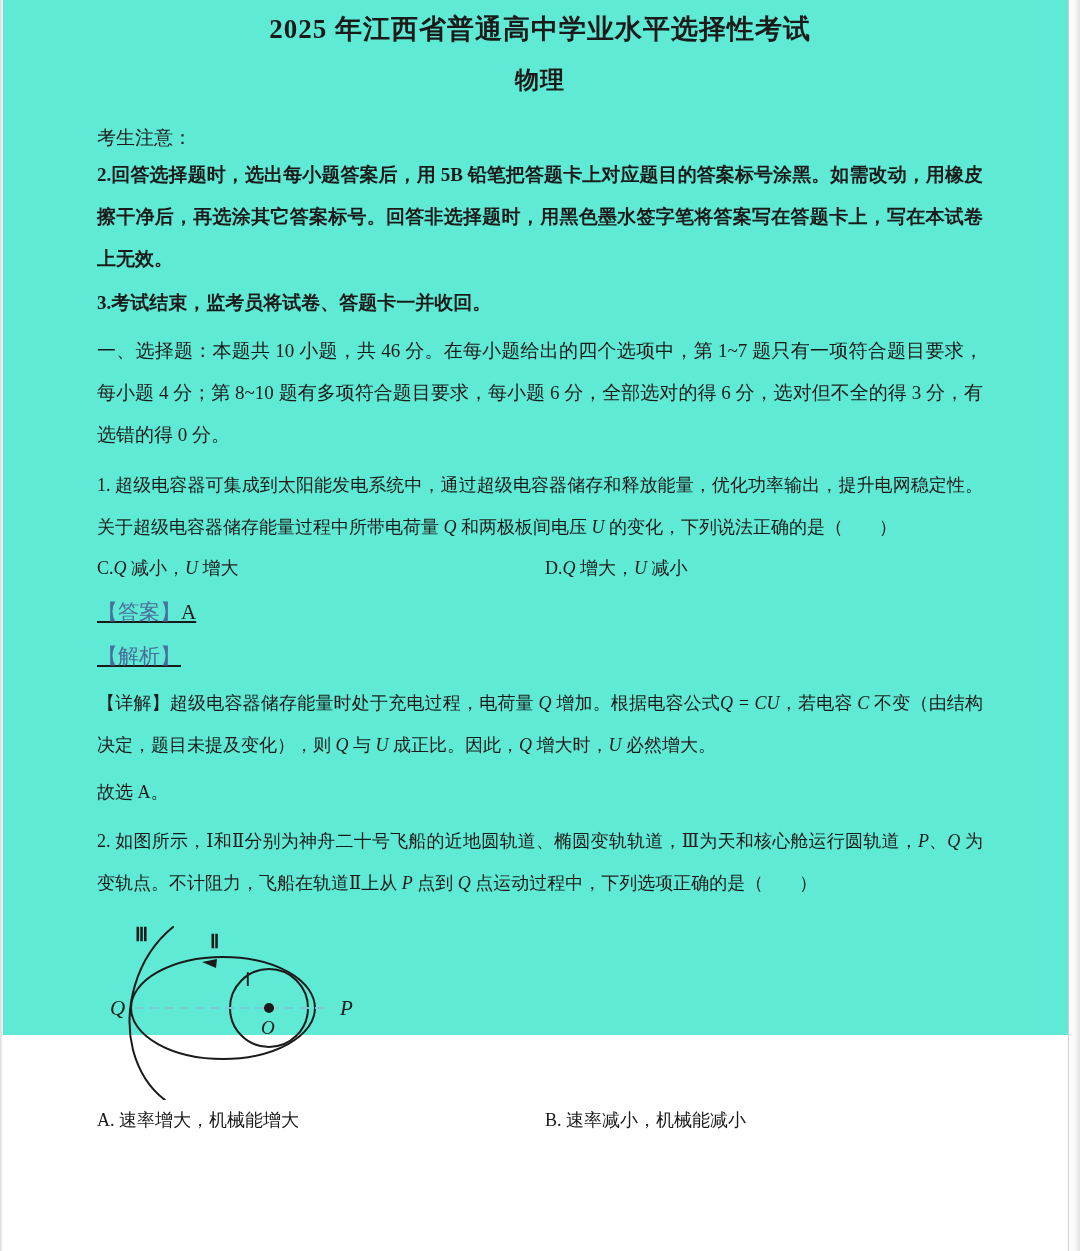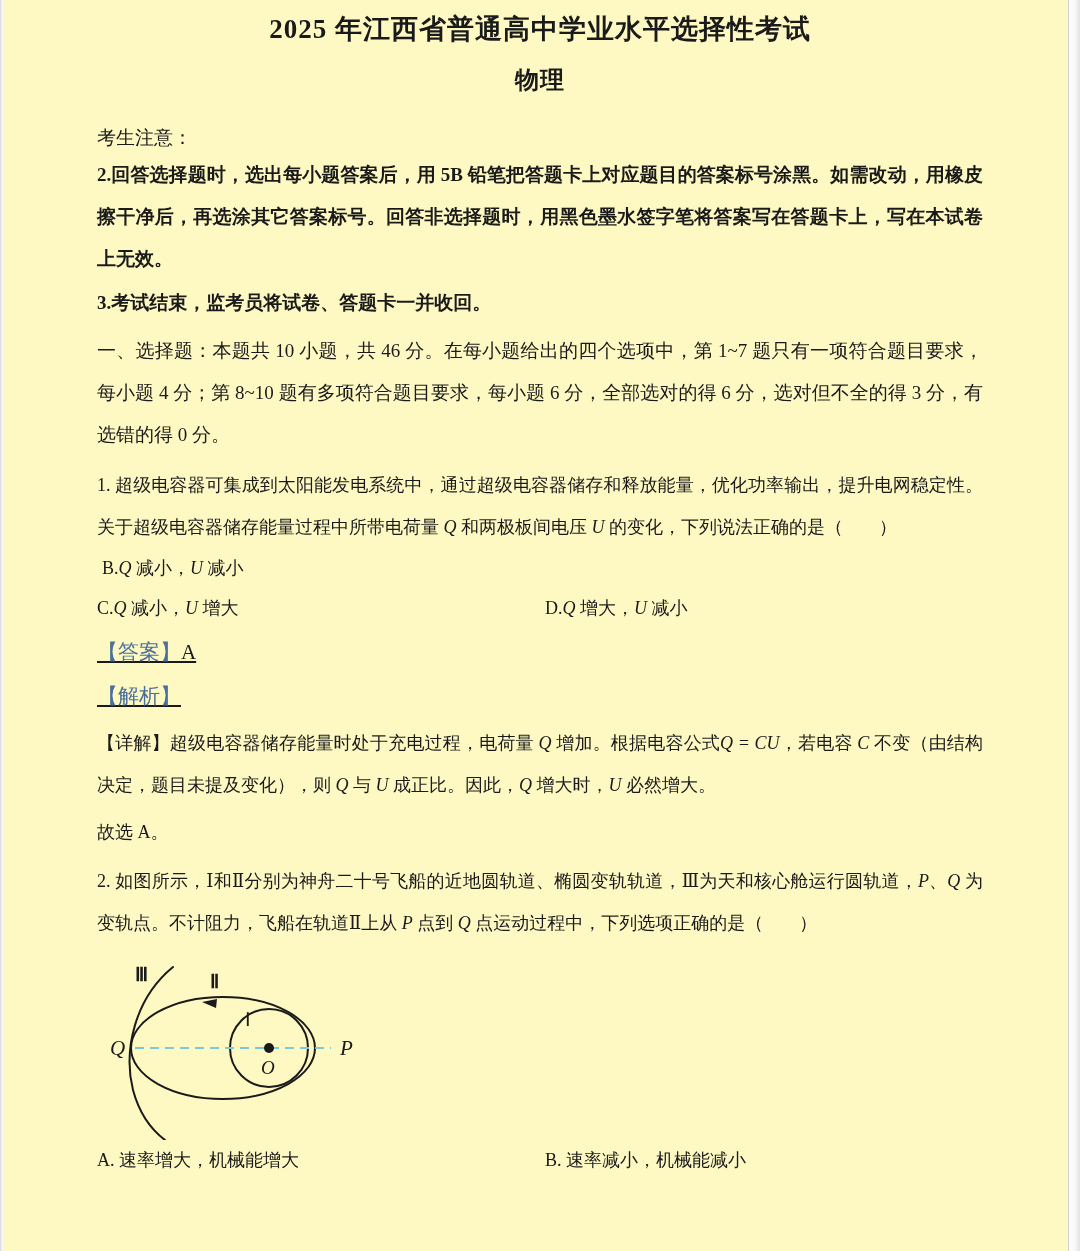--- a/index.html
+++ b/index.html
@@ -12,22 +12,22 @@
     height: 1251px;
     position: relative;
     font-family: "Liberation Serif", "DejaVu Serif", serif;
     color: #1a1a1a;
     overflow: hidden;
   }
   .page {
     position: absolute;
     left: 0; top: 0;
     width: 1080px;
-    height: 1251px;
-    background: #fef9c3;
+    height: 1035px;
+    background: #5eead4;
     box-sizing: border-box;
   }
   
   .edge-left {
     position: absolute; left: 0; top: 0; width: 3px; height: 1251px;
     background: linear-gradient(to right, #d8d8d8, #ffffff);
   }
   .edge-right {
     position: absolute; right: 0; top: 0; width: 12px; height: 1251px;
     background: linear-gradient(to left, #e2e2e2 0%, #f7f7f7 40%, #ffffff 100%);
@@ -152,21 +152,20 @@
 
     <div class="notice-head">考生注意：</div>
     <div class="notice-p">2.回答选择题时，选出每小题答案后，用 5B 铅笔把答题卡上对应题目的答案标号涂黑。如需改动，用橡皮擦干净后，再选涂其它答案标号。回答非选择题时，用黑色墨水签字笔将答案写在答题卡上，写在本试卷上无效。</div>
     <div class="notice-p">3.考试结束，监考员将试卷、答题卡一并收回。</div>
 
     <div class="section-head">一、选择题：本题共 10 小题，共 46 分。在每小题给出的四个选项中，第 1~7 题只有一项符合题目要求，每小题 4 分；第 8~10 题有多项符合题目要求，每小题 6 分，全部选对的得 6 分，选对但不全的得 3 分，有选错的得 0 分。</div>
 
     <div class="q-stem"><span>1.</span><span> 超级电容器可集成到太阳能发电系统中，通过超级电容器储存和释放能量，优化功率输出，提升电网稳定性。关于超级电容器储存能量过程中所带电荷量 </span><i class="mv">Q</i><span> 和两极板间电压 </span><i class="mv">U</i><span> 的变化，下列说法正确的是（　　）</span></div>
 
     <div class="opt-row">
-      <div class="opt-col second"><span>B.</span><i class="mv">Q</i><span> 减小，</span><i class="mv">U</i><span> 减小</span></div>
     </div>
 
     <div class="opt-row">
       <div class="opt-col"><span>C.</span><i class="mv">Q</i><span> 减小，</span><i class="mv">U</i><span> 增大</span></div>
       <div class="opt-col second"><span>D.</span><i class="mv">Q</i><span> 增大，</span><i class="mv">U</i><span> 减小</span></div>
     </div>
 
     <div class="ans-line"><span class="tag-blue">【答案】</span><span>A</span></div>
 
     <div class="ans-line"><span class="tag-blue">【解析】</span></div>

